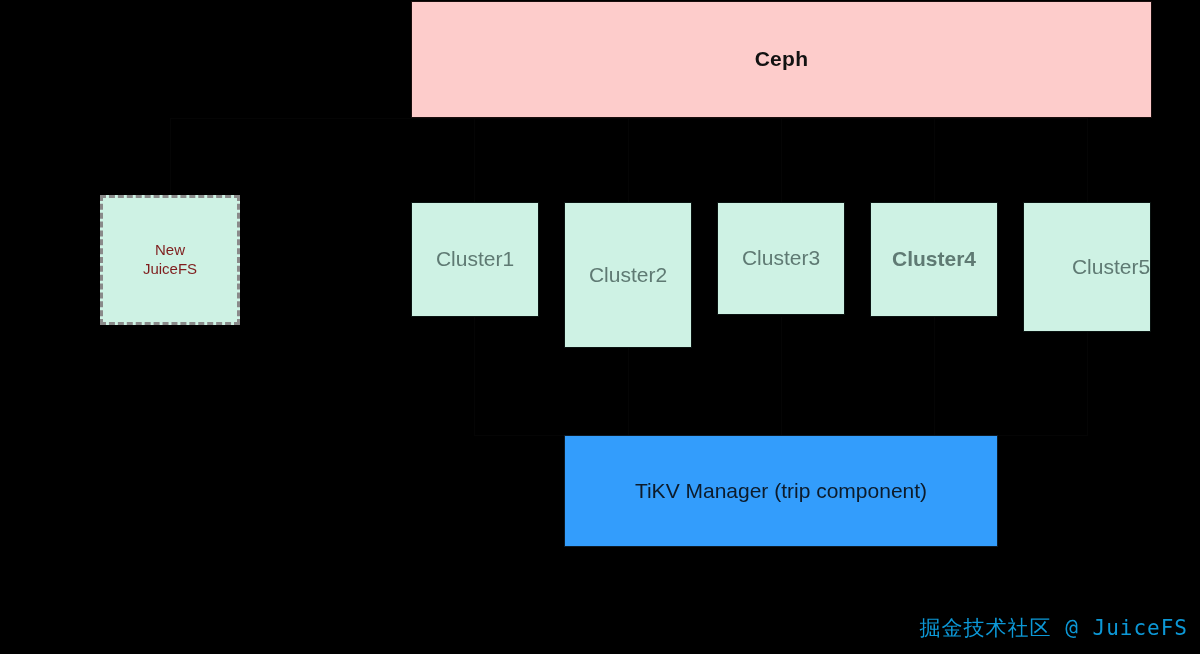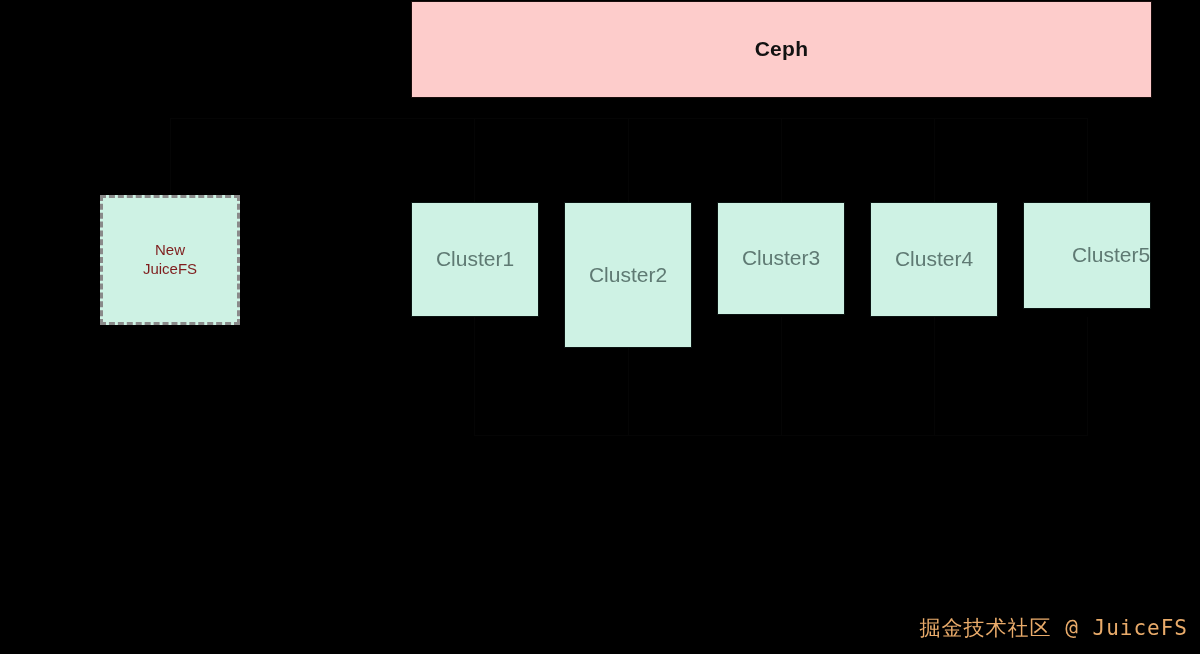--- a/index.html
+++ b/index.html
@@ -75,21 +75,21 @@
     background: #050505;
   }
   .edge-v { width: 1px; }
   .edge-h { height: 1px; }
 
   
   .watermark {
     position: absolute;
     right: 12px;
     bottom: 12px;
-    color: #fdba74;
+    color: #0ea5e9;
     font-family: "DejaVu Sans Mono", monospace;
     font-size: 21px;
     letter-spacing: 1px;
     white-space: nowrap;
     opacity: 0.92;
   }
 </style>
 </head>
 <body>
 
@@ -104,21 +104,21 @@
   <div class="edge edge-v" style="left:474px; top:317px; height:118px;"></div>
   <div class="edge edge-v" style="left:628px; top:317px; height:118px;"></div>
   <div class="edge edge-v" style="left:781px; top:317px; height:118px;"></div>
   <div class="edge edge-v" style="left:934px; top:317px; height:118px;"></div>
   <div class="edge edge-v" style="left:1087px; top:317px; height:118px;"></div>
 
   <div class="edge edge-h" style="left:474px; top:435px; width:614px;"></div>
   <div class="edge edge-v" style="left:170px; top:118px; height:80px;"></div>
   <div class="edge edge-h" style="left:170px; top:118px; width:918px;"></div>
 
-  <div class="node node-ceph" style="left:411px; top:1px; width:741px; height:97px;text-align:right;">
+  <div class="node node-ceph" style="left:411px; top:1px; width:741px; height:117px;text-align:right;">
     <span>Ceph</span>
   </div>
 
   <div class="node node-newcluster" style="left:100px; top:195px; width:140px; height:130px;">
     <span>
       <span class="two-line">New</span>
       <span class="two-line">JuiceFS</span>
     </span>
   </div>
 
@@ -127,24 +127,27 @@
   </div>
 
   <div class="node node-cluster" style="left:564px; top:202px; width:128px; height:146px;">
     <span>Cluster2</span>
   </div>
 
   <div class="node node-cluster" style="left:717px; top:202px; width:128px; height:113px;">
     <span>Cluster3</span>
   </div>
 
-  <div class="node node-cluster" style="left:870px; top:202px; width:128px; height:115px;">
+  <div class="node node-cluster" style="left:870px; top:202px; width:128px; height:115px;font-weight:bold;">
     <span>Cluster4</span>
   </div>
 
-  <div class="node node-cluster" style="left:1023px; top:202px; width:128px; height:107px;padding-left:48px;">
+  <div class="node node-cluster" style="left:1023px; top:202px; width:128px; height:130px;padding-left:48px;">
     <span>Cluster5</span>
   </div>
 
+  <div class="node node-manager" style="left:564px; top:435px; width:434px; height:112px;">
+    <span>TiKV Manager (trip component)</span>
+  </div>
 
   <div class="watermark">掘金技术社区 @ JuiceFS</div>
 
 </div>
 
 </body></html>

